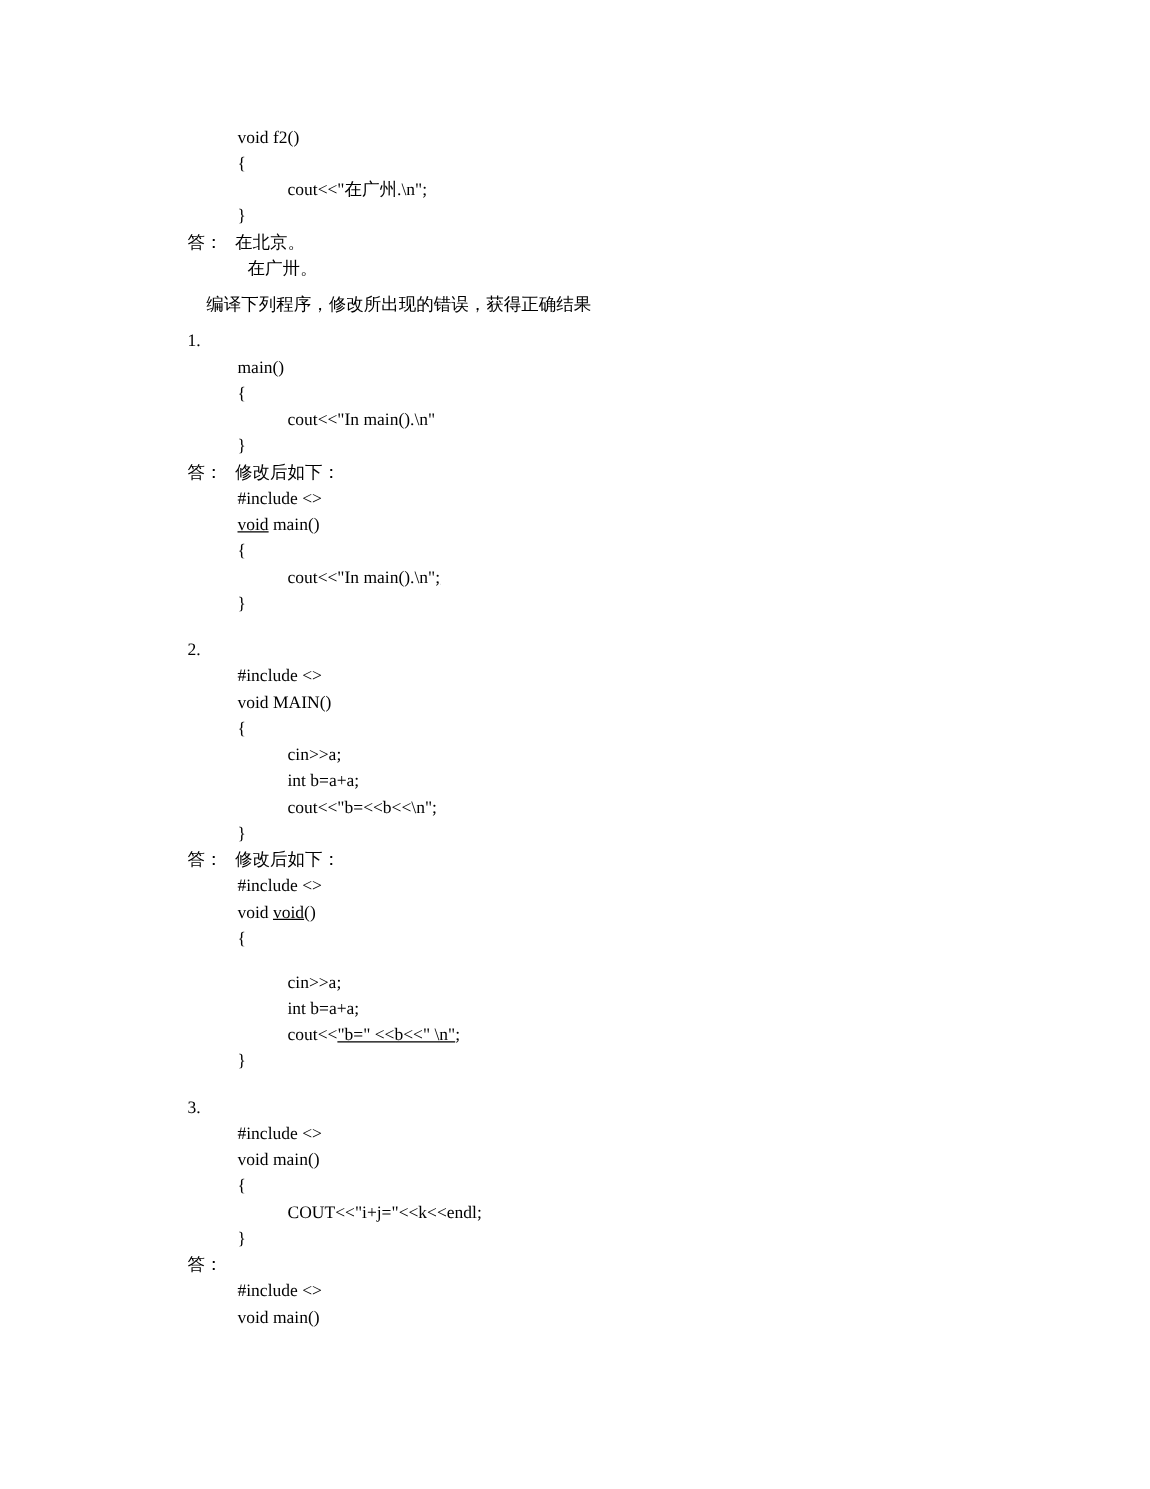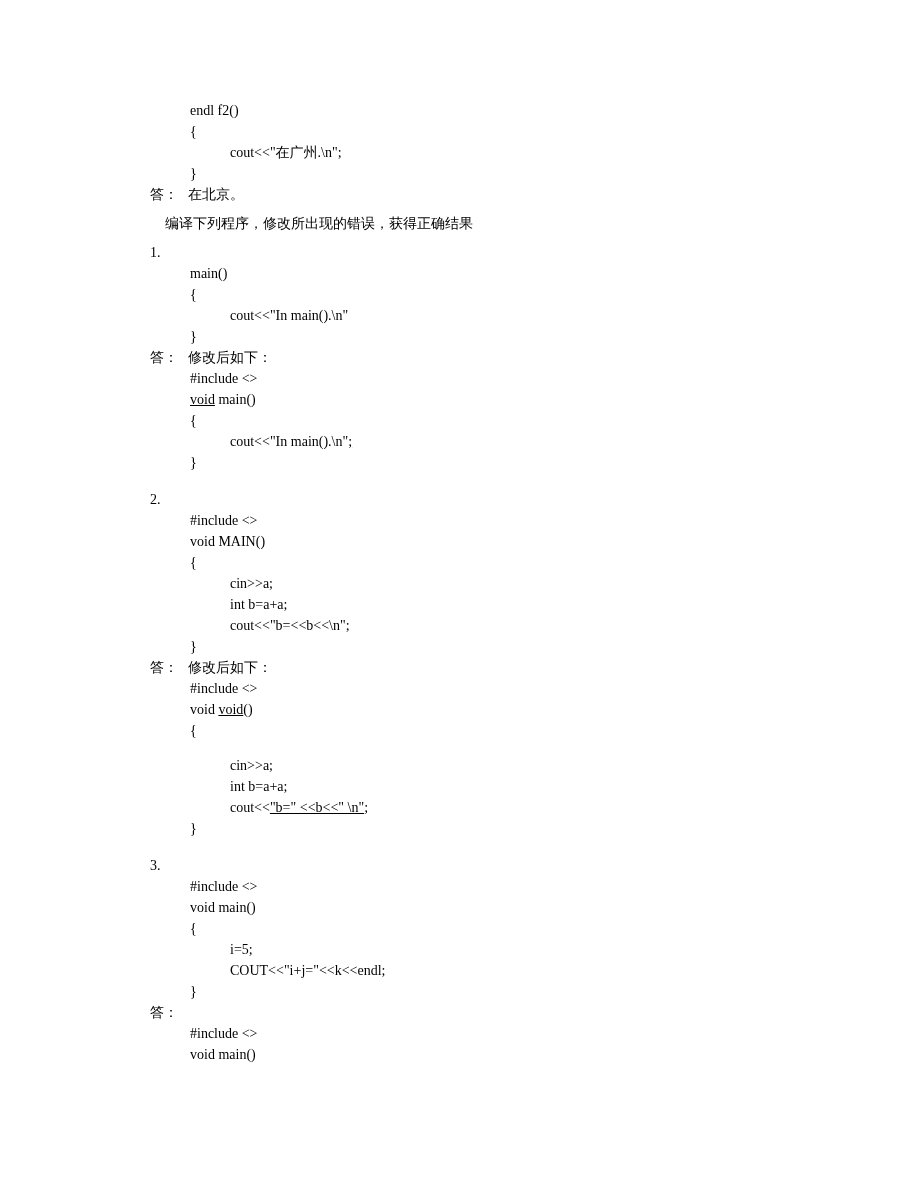--- a/index.html
+++ b/index.html
@@ -33,29 +33,30 @@
     }
     .underline {
       text-decoration: underline;
     }
   </style>
 </head>
 <body>
 
 <div class="page">
 
-  <div class="indent1">endl f2()</div>
+  <div class="indent1">void f2()</div>
   <div class="indent1">{</div>
   <div class="indent2">cout&lt;&lt;"在广州.\n";</div>
   <div class="indent1">}</div>
 
   <div class="label-row">
     <span class="label">答：</span>
     <span>在北京。</span>
   </div>
+  <div class="indent1" style="padding-left:48px">在广卅。</div>
 
   <div class="section-title">编译下列程序，修改所出现的错误，获得正确结果</div>
 
   <div class="num-label">1.</div>
   <div class="indent1">main()</div>
   <div class="indent1">{</div>
   <div class="indent2">cout&lt;&lt;"In main().\n"</div>
   <div class="indent1">}</div>
   <div class="label-row">
     <span class="label">答：</span>
@@ -85,20 +86,19 @@
   <div style="height:14px"></div>
   <div class="indent2">cin&gt;&gt;a;</div>
   <div class="indent2">int b=a+a;</div>
   <div class="indent2"><span>cout&lt;&lt;</span><span class="underline">"b=" &lt;&lt;b&lt;&lt;" \n"</span><span>;</span></div>
   <div class="indent1">}</div>
 
   <div class="num-label" style="margin-top:16px">3.</div>
   <div class="indent1">#include &lt;&gt;</div>
   <div class="indent1">void main()</div>
   <div class="indent1">{</div>
-  <div class="indent2">i=5;</div>
   <div class="indent2">COUT&lt;&lt;"i+j="&lt;&lt;k&lt;&lt;endl;</div>
   <div class="indent1">}</div>
   <div>答：</div>
   <div class="indent1">#include &lt;&gt;</div>
   <div class="indent1">void main()</div>
 
 </div>
 
 </body></html>

